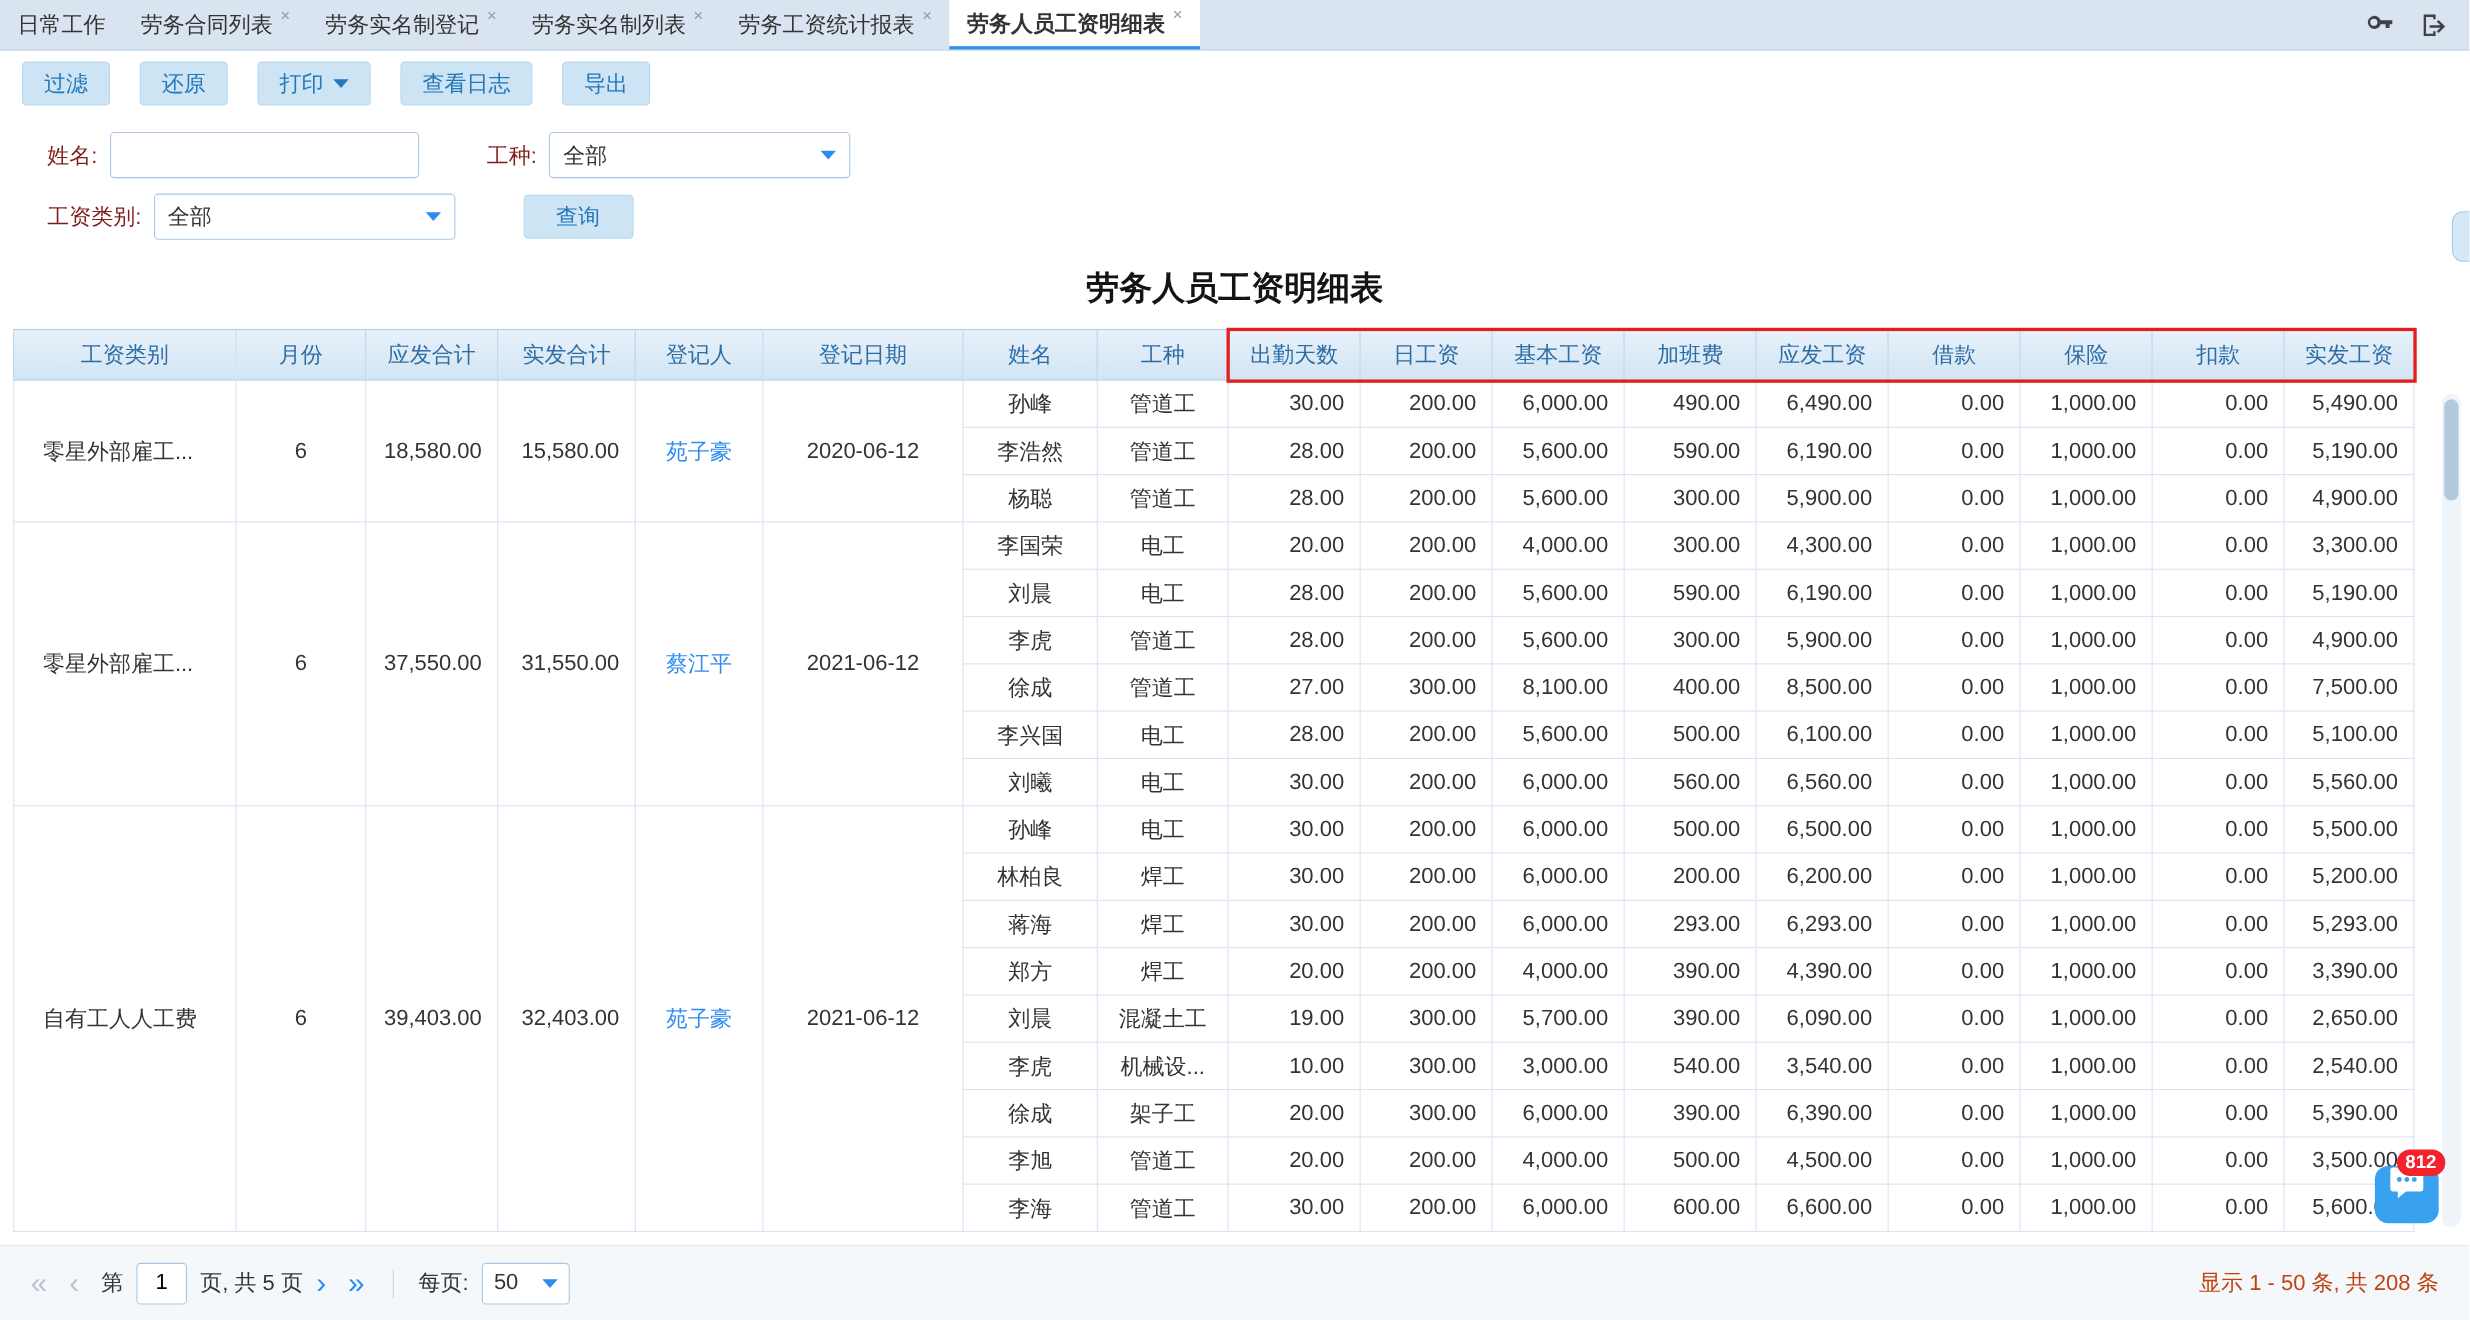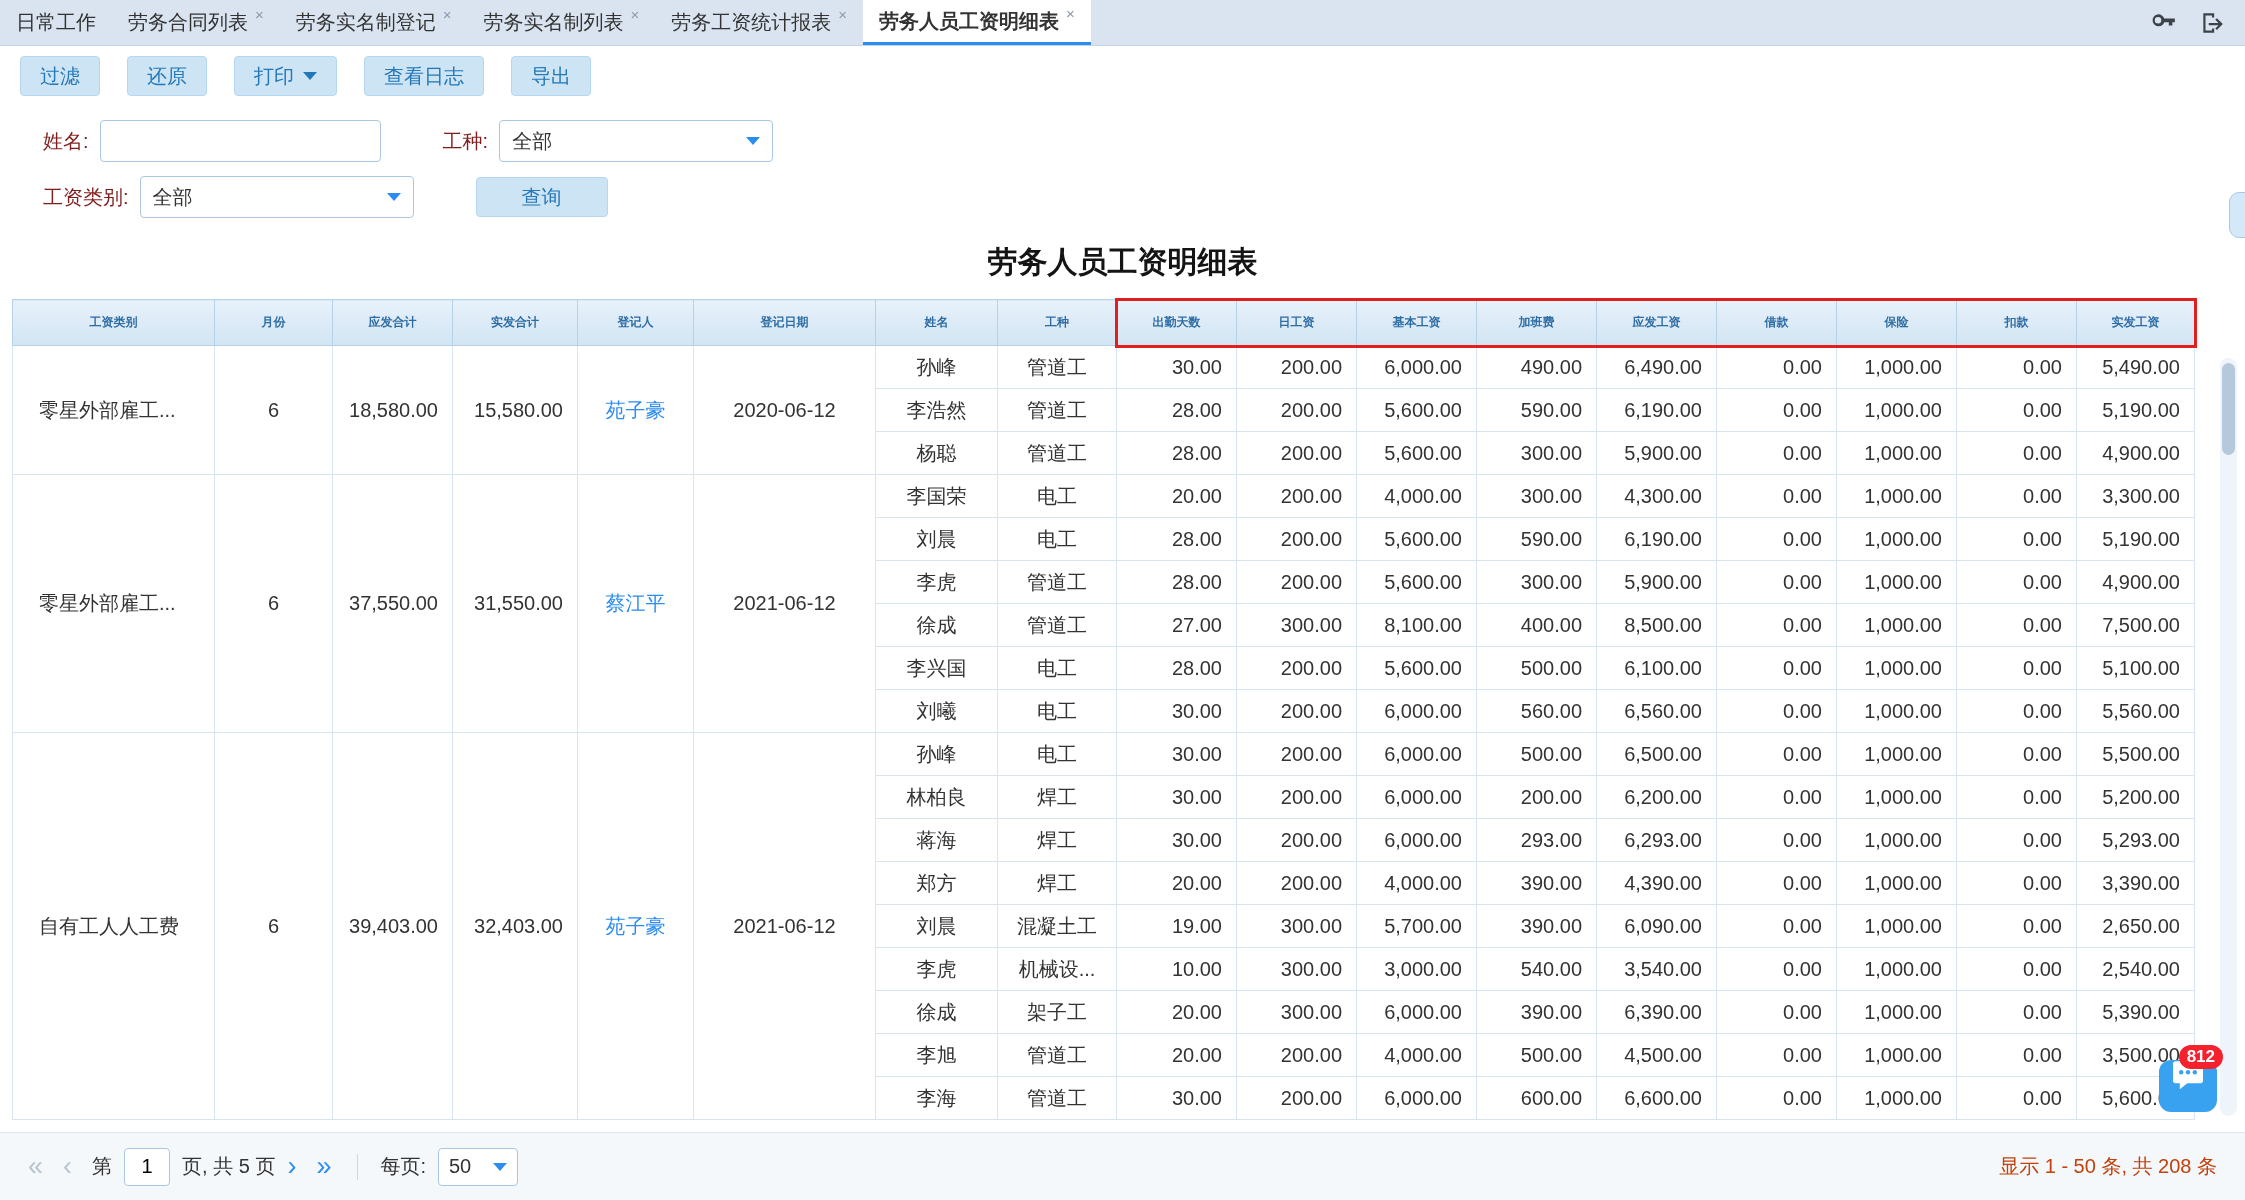--- a/index.html
+++ b/index.html
@@ -38,31 +38,31 @@
   }
   .finput::placeholder { color:#b0b6bd; }
   .w281 { width:281px; } .w272 { width:272px; }
   .input-wrap { position:relative; display:inline-flex; align-items:center; }
   .input-wrap .finput { width:265px; padding-right:44px; }
   .search-icon { position:absolute; right:10px; width:24px; height:24px; cursor:pointer; }
   .fselect {
     height:42px; width:274px; border:1px solid #a9c7e2; border-radius:4px; background:#fff;
     display:flex; align-items:center; justify-content:space-between; padding:0 12px; cursor:pointer;
   }
-  .query-btn { width:132px; justify-content:center; }
+  .query-btn { width:100px; justify-content:center; }
 
   
   .report-title { text-align:center; font-size:30px; font-weight:bold; color:#141414; margin-top:24px; }
 
   
   .table-wrap { position:relative; margin:16px 0 0 12px; width:2182px; }
   table.grid { border-collapse:collapse; table-layout:fixed; width:2182px; }
   .grid th {
-    height:46px; background:linear-gradient(#e7f1fa,#d2e5f4); color:#2e6da4; font-weight:bold;
-    font-size:12px; border:1px solid #b6d2e9; text-align:center; white-space:nowrap; overflow:hidden;
+    height:46px; background:linear-gradient(#e7f1fa,#d2e5f4); color:#2e6da4; font-weight:normal;
+    font-size:20px; border:1px solid #b6d2e9; text-align:center; white-space:nowrap; overflow:hidden;
   }
   .grid td {
     height:43px; font-size:20px; border:1px solid #d7e4f1; background:#fff; padding:0 12px;
     white-space:nowrap; overflow:hidden; text-overflow:ellipsis;
   }
   .al-left { text-align:left; padding-left:26px !important; }
   .al-center { text-align:center; padding:0 4px !important; }
   .al-right { text-align:right; padding-right:14px !important; }
   .reg-link { color:#2d8cf0; cursor:pointer; }
   #hl-box { position:absolute; border:3px solid #e11f1f; pointer-events:none; z-index:5; }

